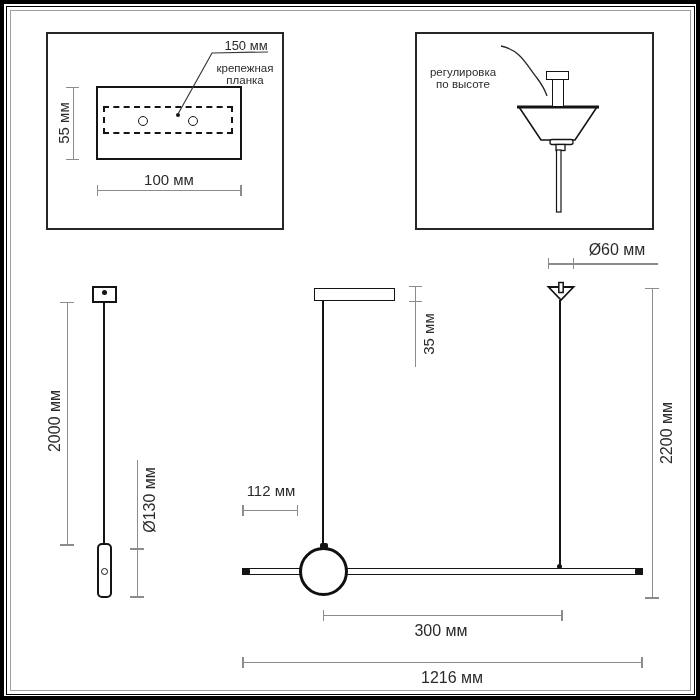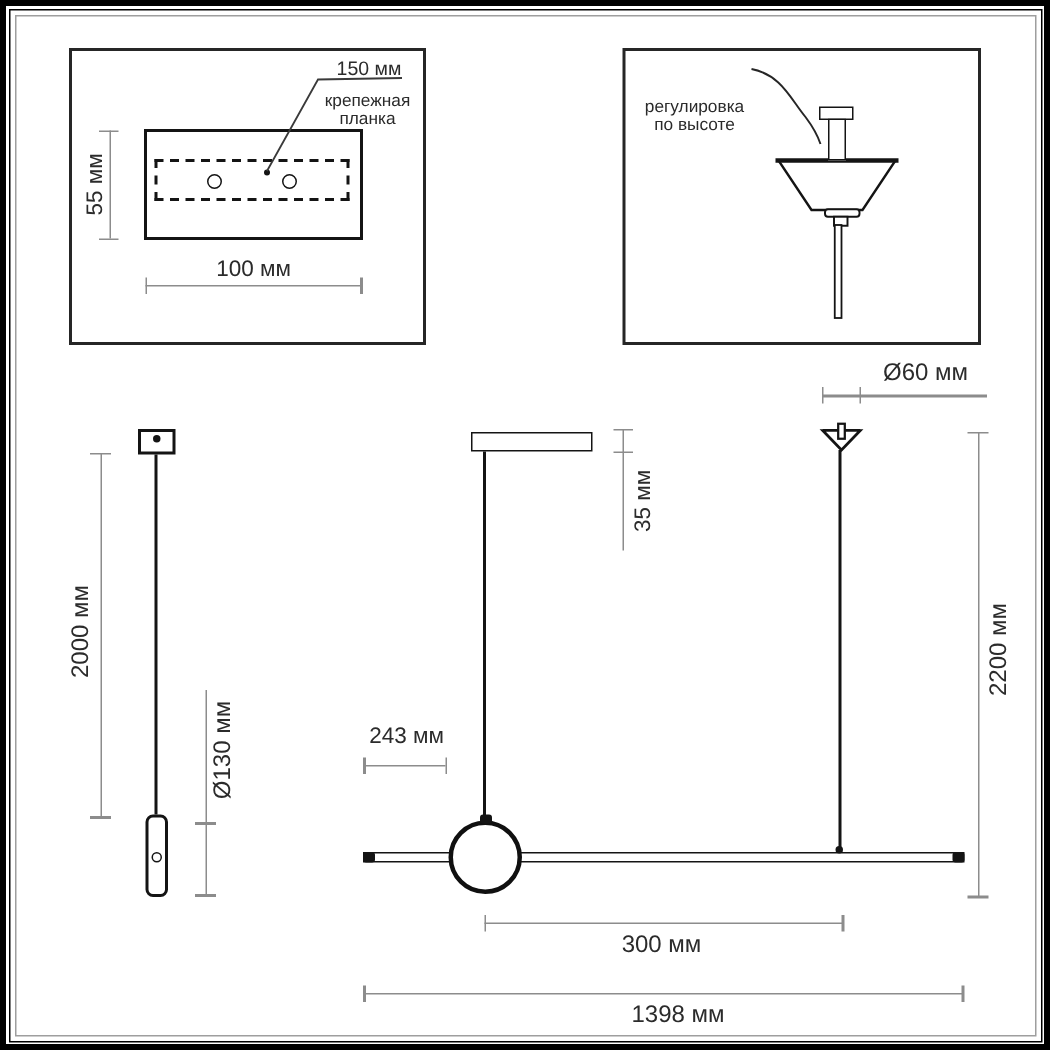--- a/index.html
+++ b/index.html
@@ -134,30 +134,30 @@
   <div class="ink" style="left:242px;top:567.5px;width:8px;height:7.5px;border-radius:2px;"></div>
   <div class="ink" style="left:635px;top:567.5px;width:8px;height:7.5px;border-radius:2px;"></div>
   <div class="dot" style="left:557px;top:563.5px;width:5px;height:5px;"></div>
 
   <div class="abs" style="left:299px;top:546.5px;width:49px;height:49px;box-sizing:border-box;border:3.5px solid #101010;border-radius:50%;background:#fff;"></div>
   <div class="ink" style="left:319.5px;top:542.5px;width:8px;height:6px;border-radius:2px;"></div>
 
   <div class="hl" style="left:242.5px;top:509.5px;width:54.5px;"></div>
   <div class="vl" style="left:242px;top:504.5px;height:11px;"></div>
   <div class="vl" style="left:296.5px;top:504.5px;height:11px;"></div>
-  <div class="lbl s15" style="left:271px;top:491px;">243 мм</div>
+  <div class="lbl s15" style="left:271px;top:491px;">112 мм</div>
 
   <div class="hl" style="left:323px;top:614.5px;width:239px;"></div>
   <div class="vl" style="left:322.5px;top:609.5px;height:11px;"></div>
   <div class="vl" style="left:561px;top:609.5px;height:11px;"></div>
   <div class="lbl s16" style="left:441px;top:631px;">300 мм</div>
 
   <div class="hl" style="left:242.5px;top:661.5px;width:399px;"></div>
   <div class="vl" style="left:242px;top:656.5px;height:11px;"></div>
   <div class="vl" style="left:641px;top:656.5px;height:11px;"></div>
-  <div class="lbl s16" style="left:452px;top:678px;">1398 мм</div>
+  <div class="lbl s16" style="left:452px;top:678px;">1216 мм</div>
 
   <div class="vl" style="left:651.5px;top:288px;height:310px;"></div>
   <div class="hl" style="left:644.5px;top:287.5px;width:14px;"></div>
   <div class="hl" style="left:644.5px;top:597px;width:14px;"></div>
   <div class="lbl v s16" style="left:667px;top:433px;">2200 мм</div>
 
 </div>
 
 </body></html>

